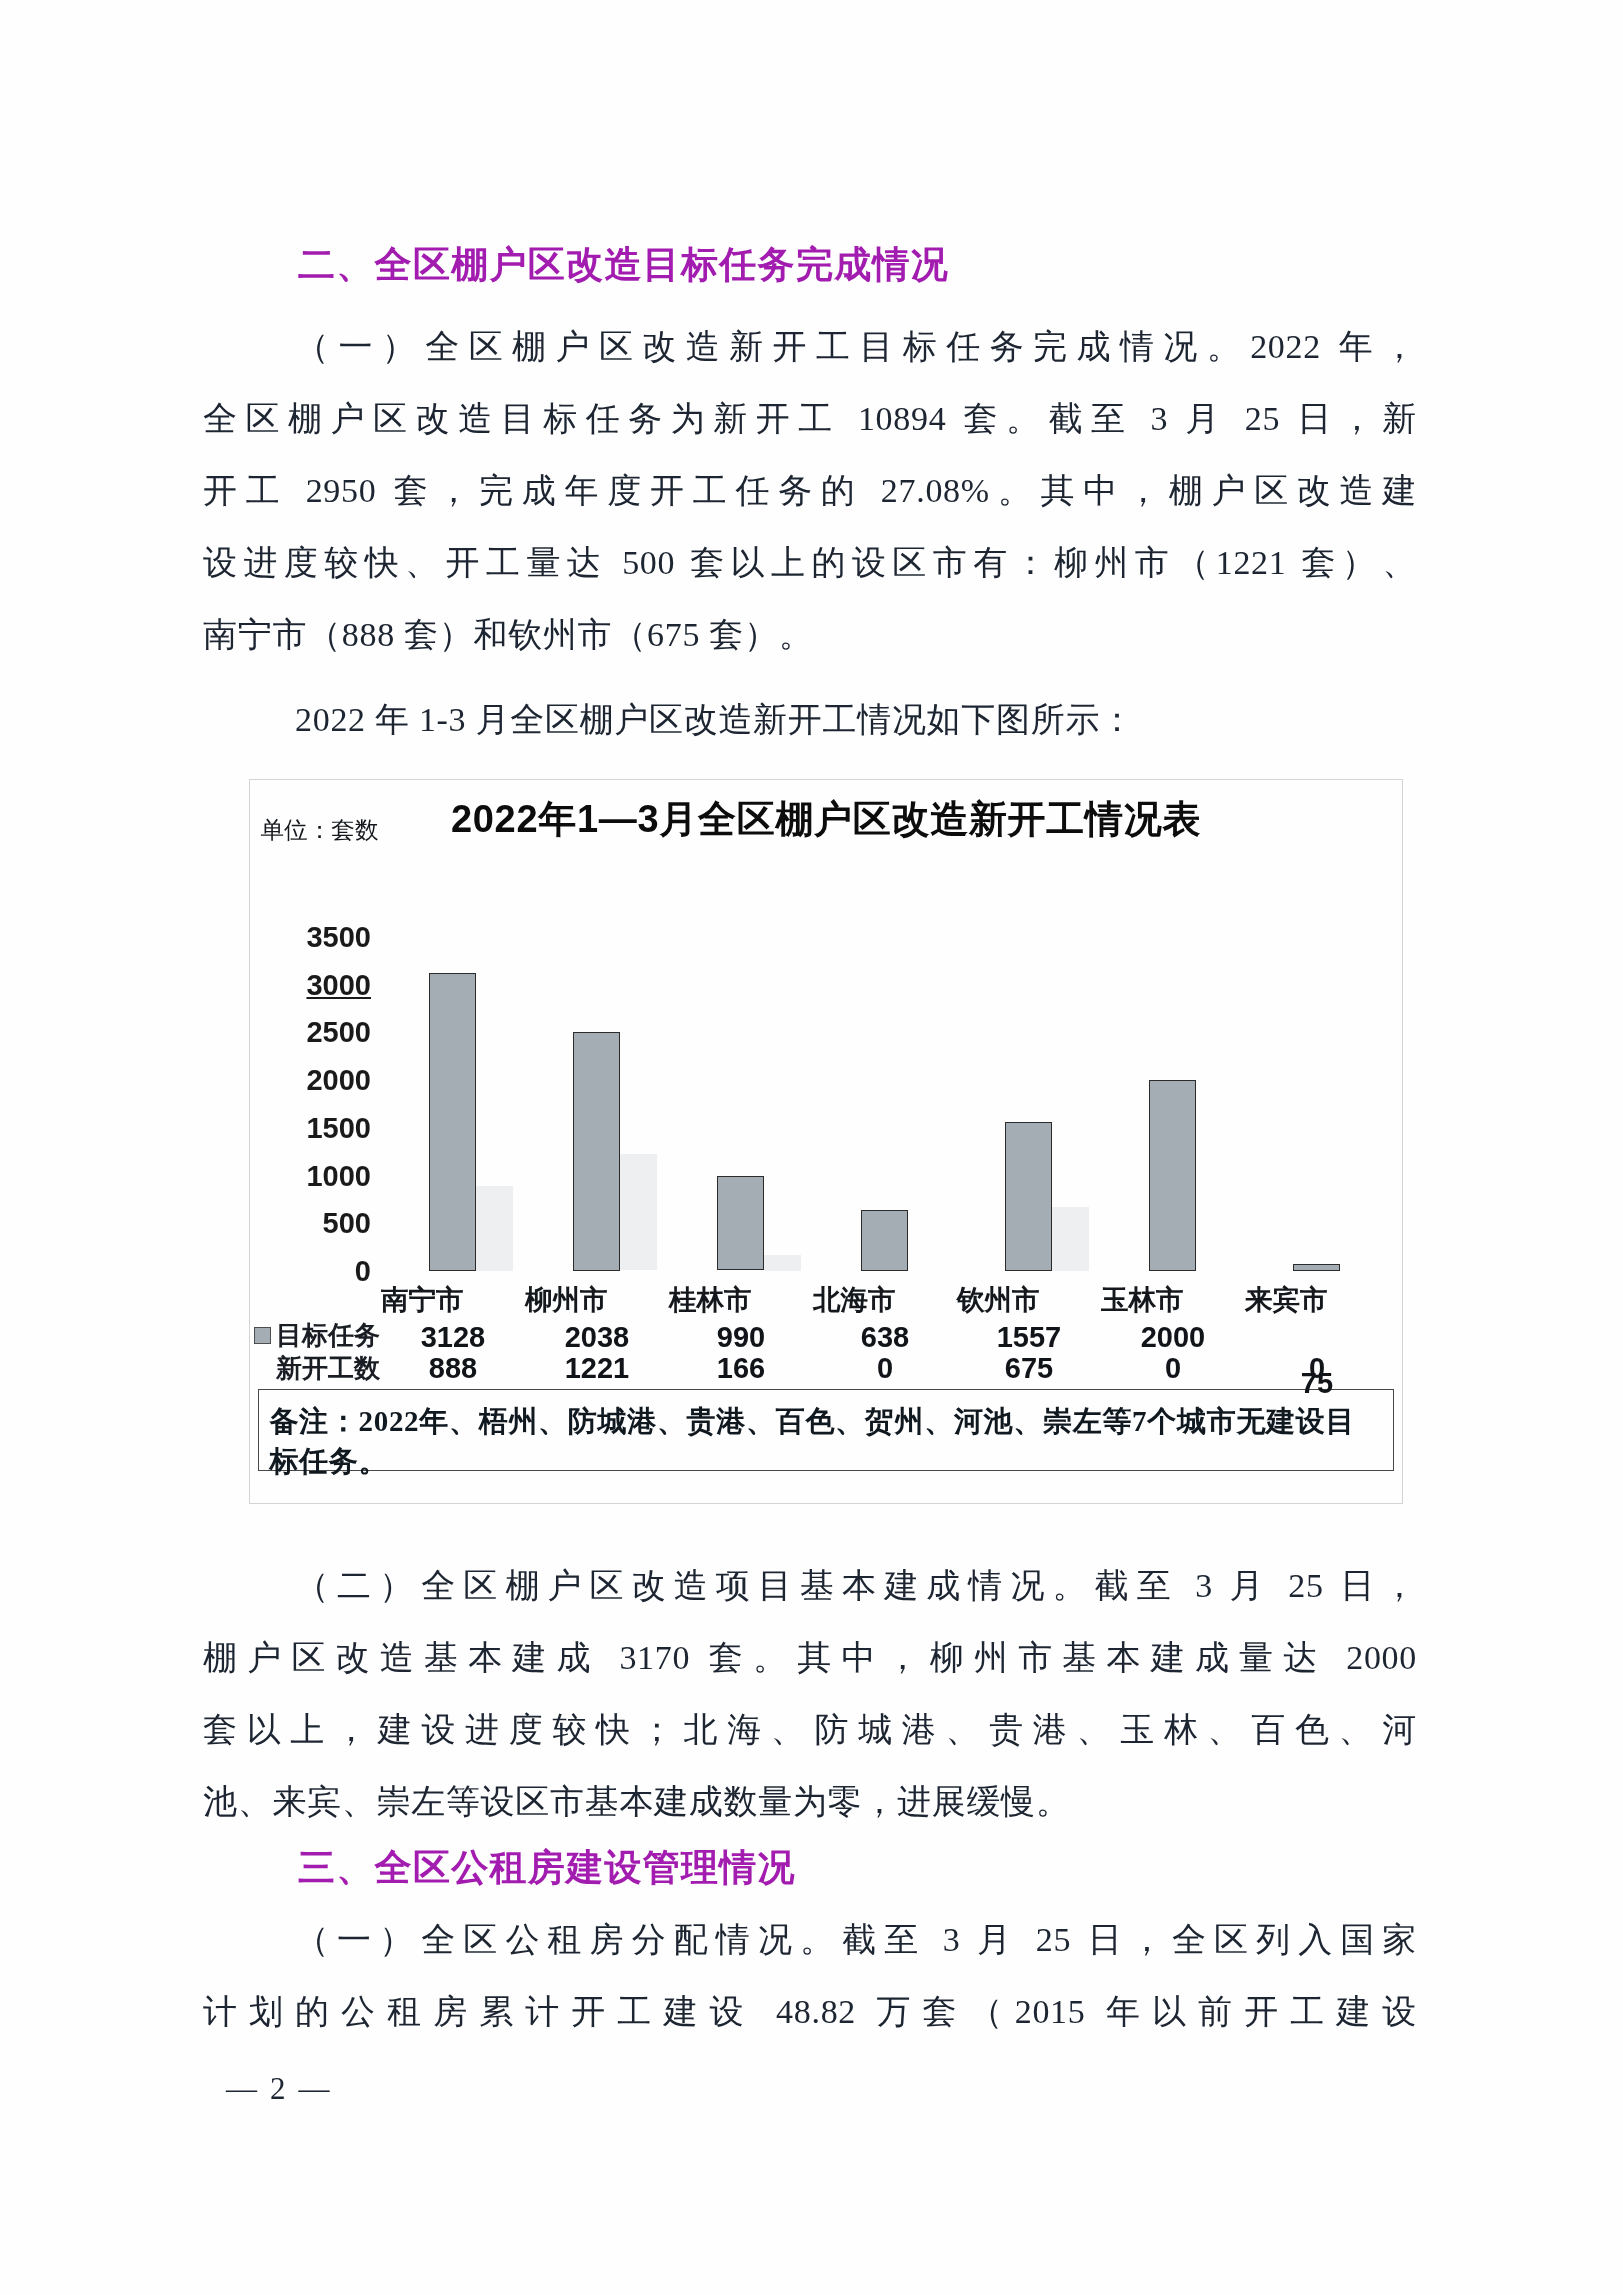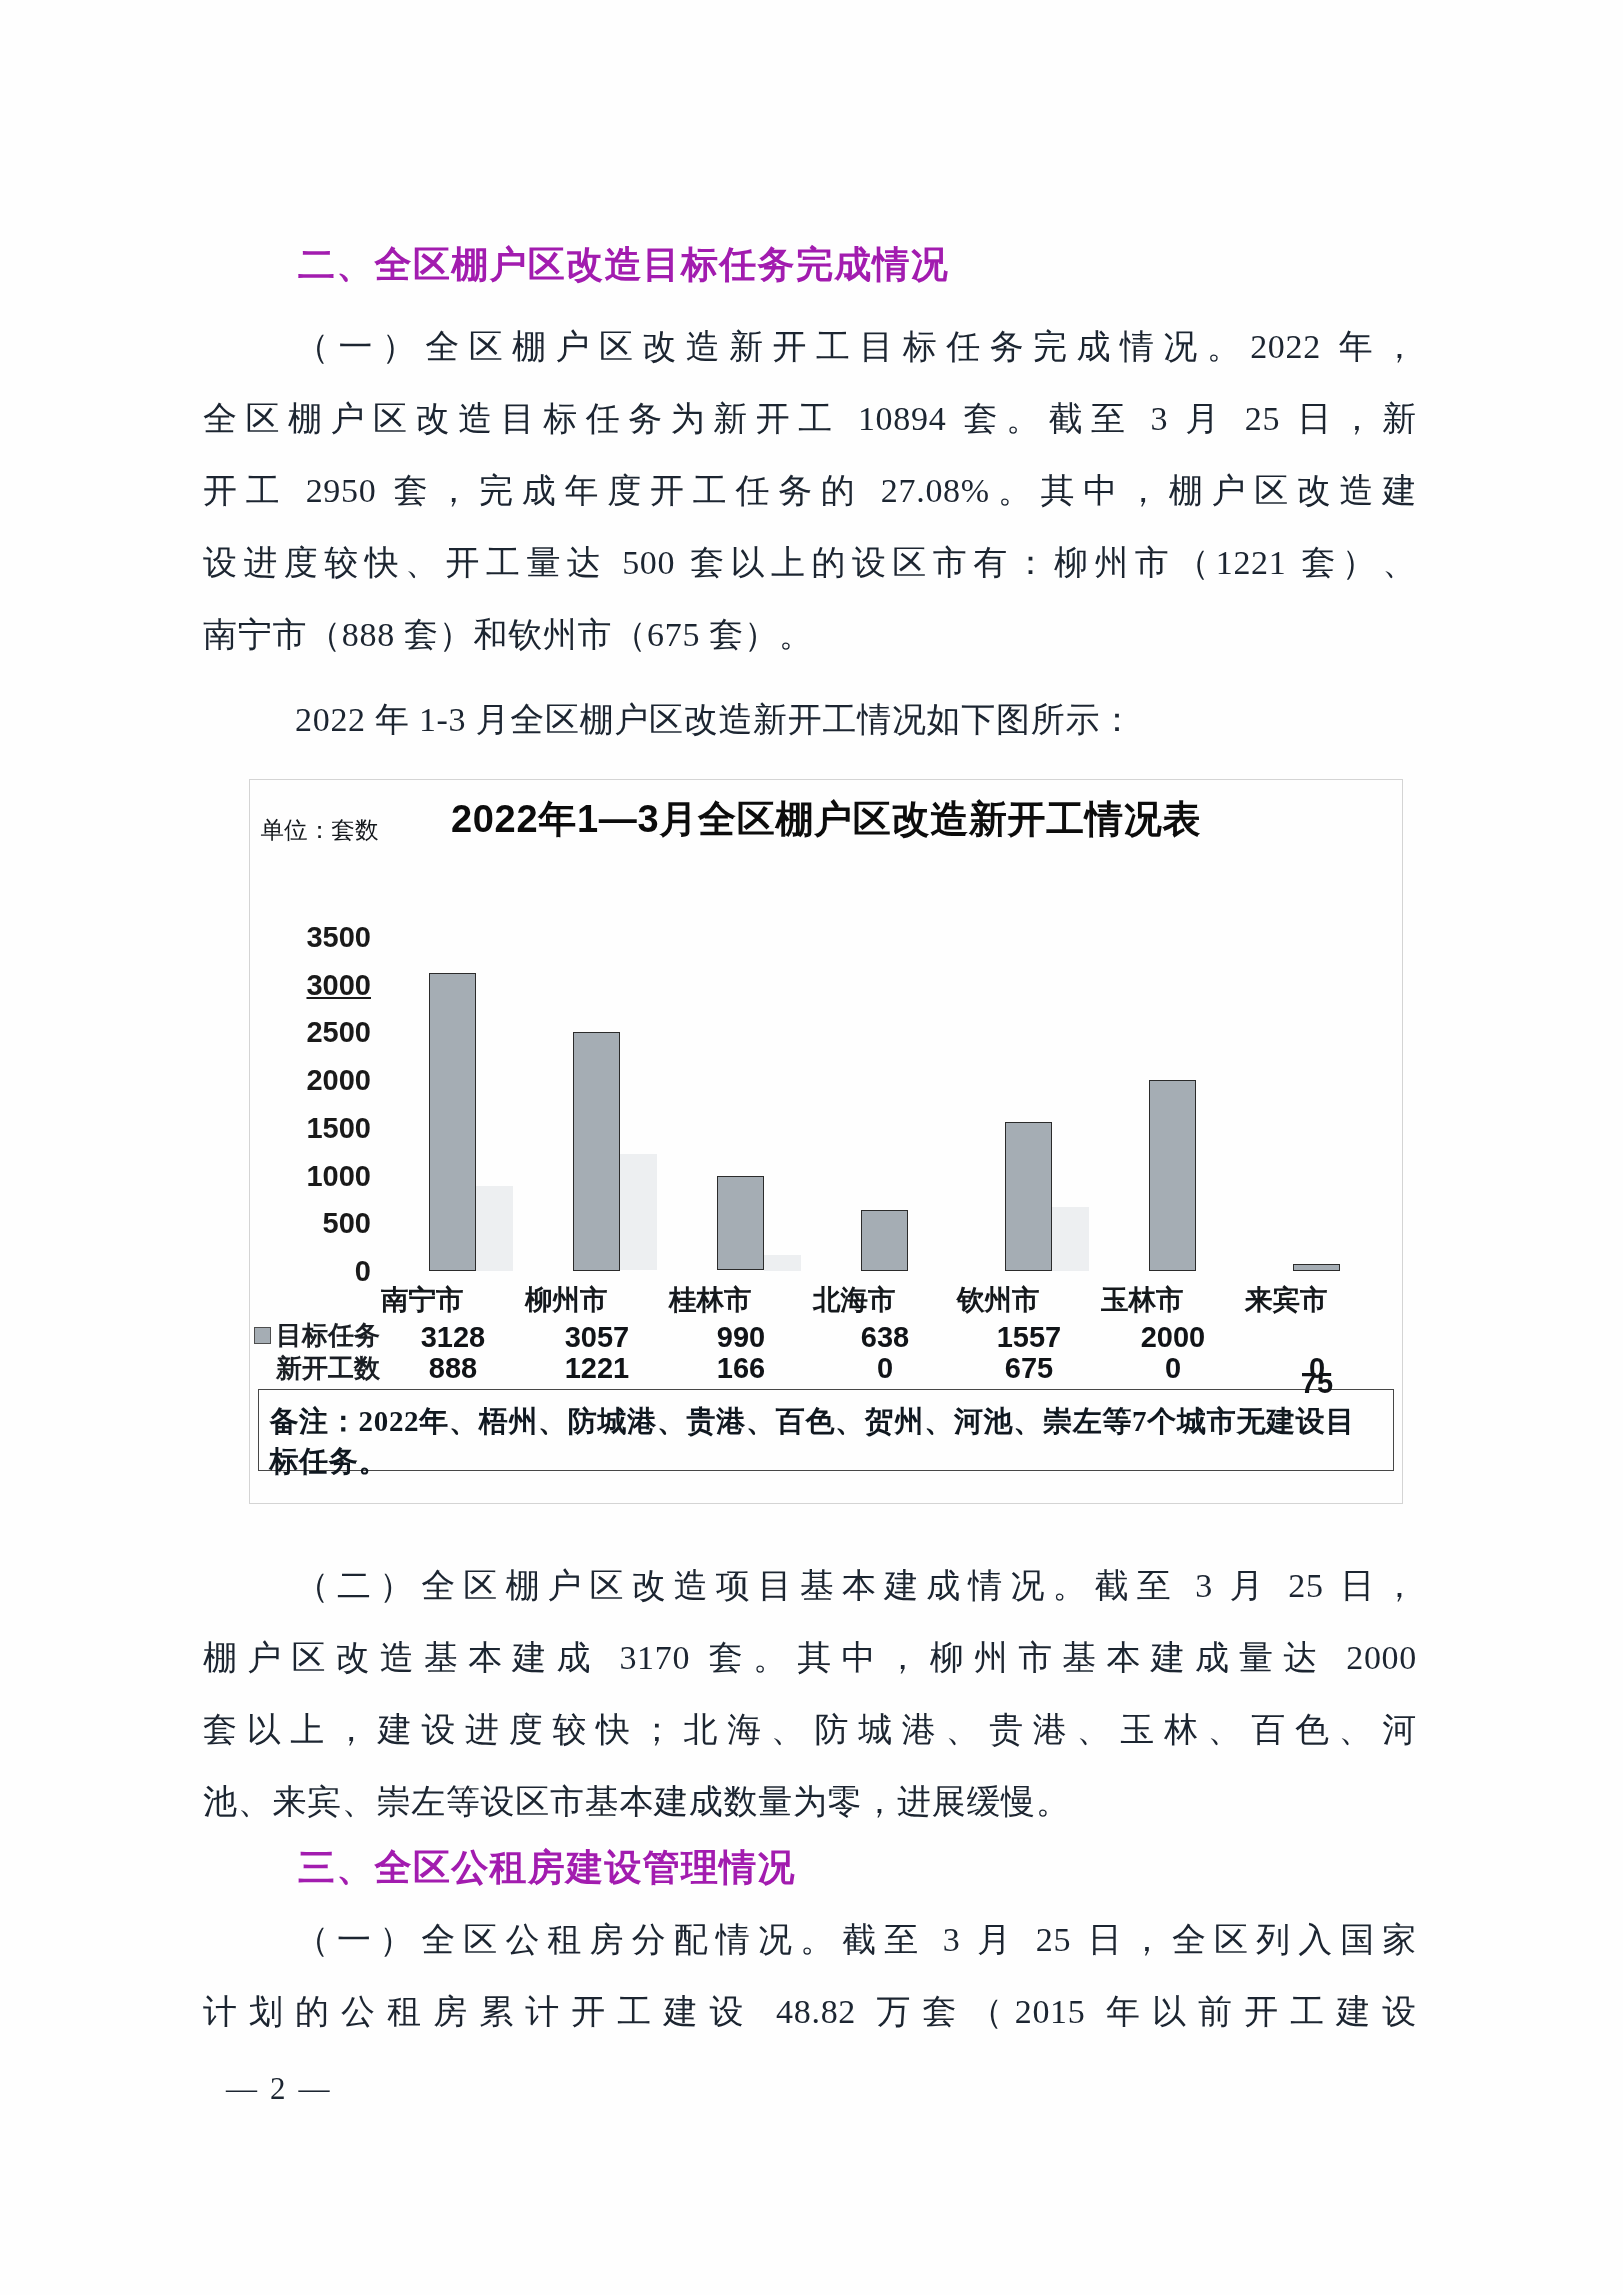--- a/index.html
+++ b/index.html
@@ -124,21 +124,21 @@
         <div class="ytick" style="top: 426px;">500</div>
         <div class="ytick" style="top: 474px;">0</div>
         <div class="bar-started" style="left: 226px; width: 37px; top: 406px; height: 85px; background: rgb(237, 239, 241);"></div>
         <div class="bar-target" style="left: 179px; width: 47px; top: 193px; height: 298px; background: rgb(165, 173, 180);"></div>
         <div class="city-label" style="left: 131px; width: 144px; top: 503px;">南宁市</div>
         <div class="tbl-value" style="left: 131px; width: 144px; top: 542px;">3128</div>
         <div class="tbl-value" style="left: 131px; width: 144px; top: 573px;">888</div>
         <div class="bar-started" style="left: 370px; width: 37px; top: 374px; height: 116px; background: rgb(237, 239, 241);"></div>
         <div class="bar-target" style="left: 323px; width: 47px; top: 252px; height: 239px; background: rgb(165, 173, 180);"></div>
         <div class="city-label" style="left: 275px; width: 144px; top: 503px;">柳州市</div>
-        <div class="tbl-value" style="left: 275px; width: 144px; top: 542px;">3057</div>
+        <div class="tbl-value" style="left: 275px; width: 144px; top: 542px;">2038</div>
         <div class="tbl-value" style="left: 275px; width: 144px; top: 573px;">1221</div>
         <div class="bar-started" style="left: 514px; width: 37px; top: 475px; height: 16px; background: rgb(237, 239, 241);"></div>
         <div class="bar-target" style="left: 467px; width: 47px; top: 396px; height: 94px; background: rgb(165, 173, 180);"></div>
         <div class="city-label" style="left: 419px; width: 144px; top: 503px;">桂林市</div>
         <div class="tbl-value" style="left: 419px; width: 144px; top: 542px;">990</div>
         <div class="tbl-value" style="left: 419px; width: 144px; top: 573px;">166</div>
         <div class="bar-target" style="left: 611px; width: 47px; top: 430px; height: 61px; background: rgb(165, 173, 180);"></div>
         <div class="city-label" style="left: 563px; width: 144px; top: 503px;">北海市</div>
         <div class="tbl-value" style="left: 563px; width: 144px; top: 542px;">638</div>
         <div class="tbl-value" style="left: 563px; width: 144px; top: 573px;">0</div>

